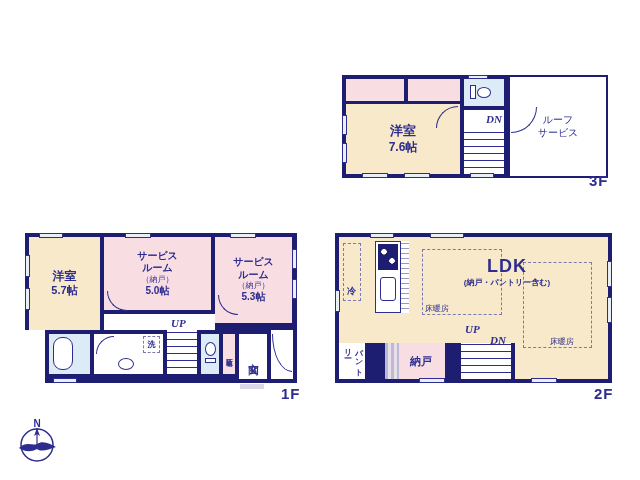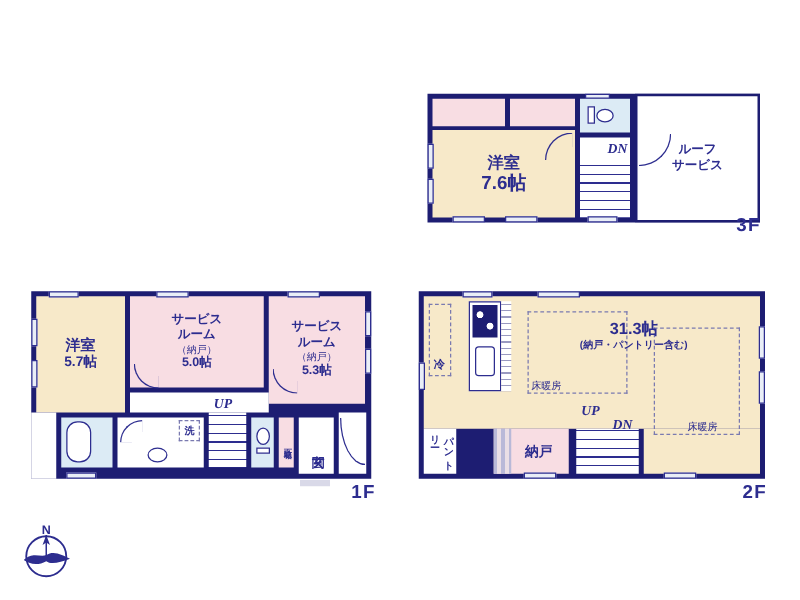--- a/index.html
+++ b/index.html
@@ -39,31 +39,31 @@
     <div class="room pink" style="left:66px;top:4px;width:52px;height:22px"></div>
 
     <div class="room blue" style="left:122px;top:4px;width:40px;height:27px">
       <div class="fixture" style="left:6px;top:6px;width:6px;height:14px"></div>
       <div class="fixture" style="left:13px;top:8px;width:14px;height:11px;border-radius:50%"></div>
     </div>
 
     <div class="room cream" style="left:4px;top:29px;width:114px;height:70px">
       <div class="rlabel" style="font-size:13px">
         <span>洋室</span>
-        <span style="font-size:15px">7.6帖</span>
+        <span style="font-size:12px">7.6帖</span>
       </div>
     </div>
 
     <div class="room white" style="left:122px;top:35px;width:40px;height:64px">
       <div class="stairs" style="left:0;top:22px;width:40px;height:42px"></div>
     </div>
     <div class="updn" style="left:144px;top:38px">DN</div>
 
     <div class="room white" style="left:166px;top:0;width:100px;height:103px;border:2px solid #1d1d72;box-sizing:border-box">
-      <div class="rlabel" style="font-weight:bold;font-size:10px">
+      <div class="rlabel" style="font-weight:normal;font-size:10px">
         <span>ルーフ</span>
         <span>サービス</span>
       </div>
     </div>
 
     <div class="arc" style="left:94px;top:31px;width:22px;height:22px;border-left-width:1px;border-top-width:1px;border-top-left-radius:100%"></div>
     <div class="arc" style="left:169px;top:32px;width:26px;height:26px;border-right-width:1px;border-bottom-width:1px;border-bottom-right-radius:100%"></div>
 
     <div class="win" style="left:0;top:40px;width:5px;height:20px"></div>
     <div class="win" style="left:0;top:68px;width:5px;height:20px"></div>
@@ -165,29 +165,29 @@
 
     <div class="dashedbox" style="left:8px;top:10px;width:18px;height:58px"></div>
     <div class="small-label" style="left:12px;top:52px;font-size:9px;font-weight:bold">冷</div>
 
     <div class="dashedbox" style="left:87px;top:16px;width:80px;height:66px"></div>
     <div class="heatlabel" style="left:90px;top:70px">床暖房</div>
     <div class="dashedbox" style="left:188px;top:29px;width:69px;height:86px"></div>
     <div class="heatlabel" style="left:215px;top:103px">床暖房</div>
 
     <div class="rlabel" style="position:absolute;left:112px;top:22px;width:120px">
-      <span style="font-size:13px">31.3帖</span>
+      <span style="font-size:18px;letter-spacing:1px">LDK</span>
       <span style="font-size:8px">(納戸・パントリー含む)</span>
     </div>
 
     <div class="room white" style="left:4px;top:110px;width:26px;height:36px">
       <span class="vtext" style="font-size:8px;font-weight:bold">パントリー</span>
     </div>
 
-    <div class="room pink" style="left:60px;top:110px;width:60px;height:36px">
+    <div class="room pink" style="left:50px;top:110px;width:60px;height:36px">
       <div class="hatch" style="left:0;top:0;width:14px;height:36px"></div>
       <span style="font-size:11px;font-weight:bold;margin-left:12px">納戸</span>
     </div>
 
     <div class="stairs" style="left:126px;top:110px;width:50px;height:36px"></div>
     <div class="updn" style="left:130px;top:90px">UP</div>
     <div class="updn" style="left:155px;top:101px">DN</div>
 
     <div class="win" style="left:35px;top:0;width:24px;height:5px"></div>
     <div class="win" style="left:95px;top:0;width:34px;height:5px"></div>

